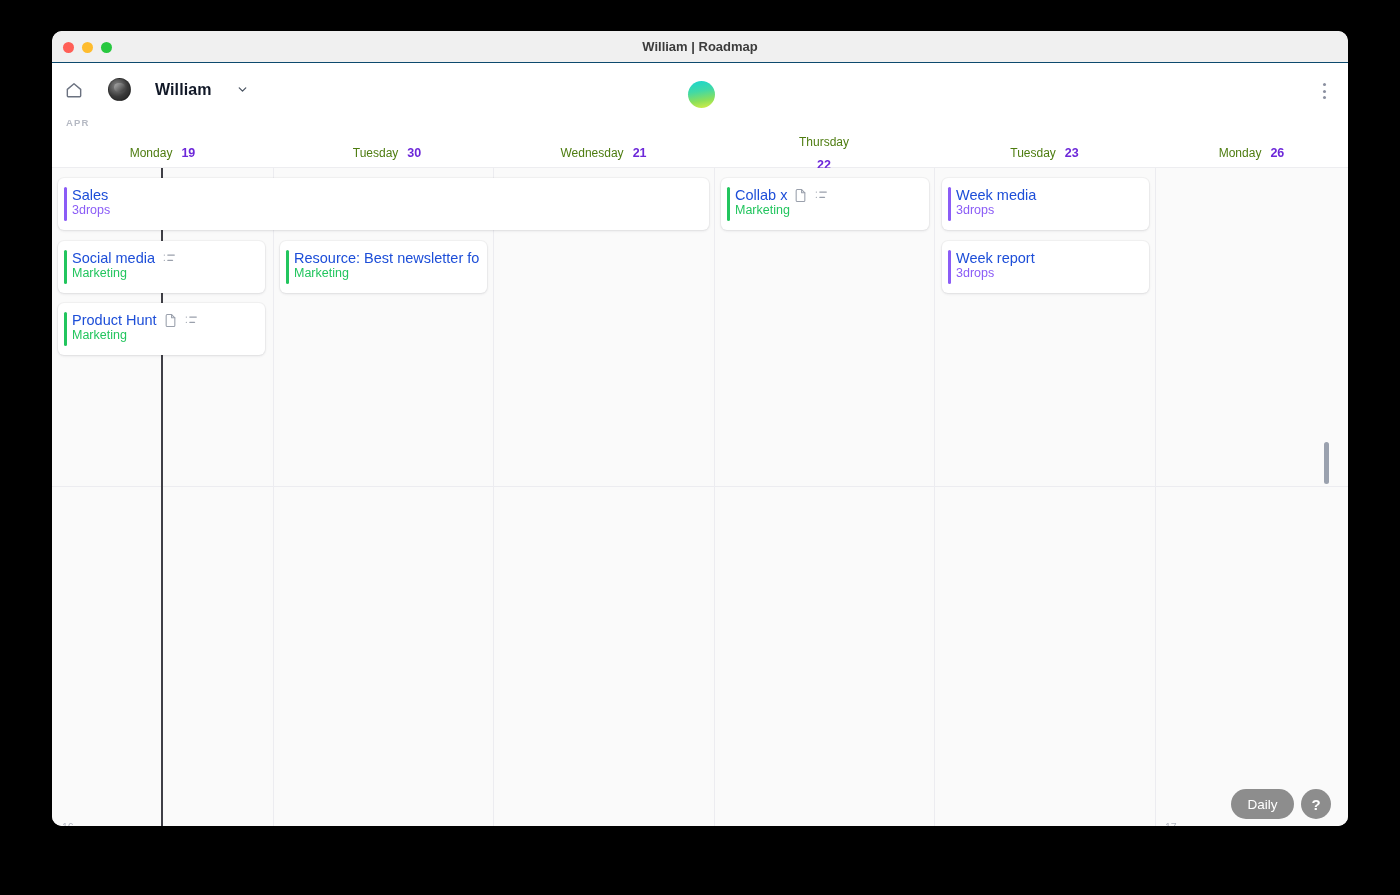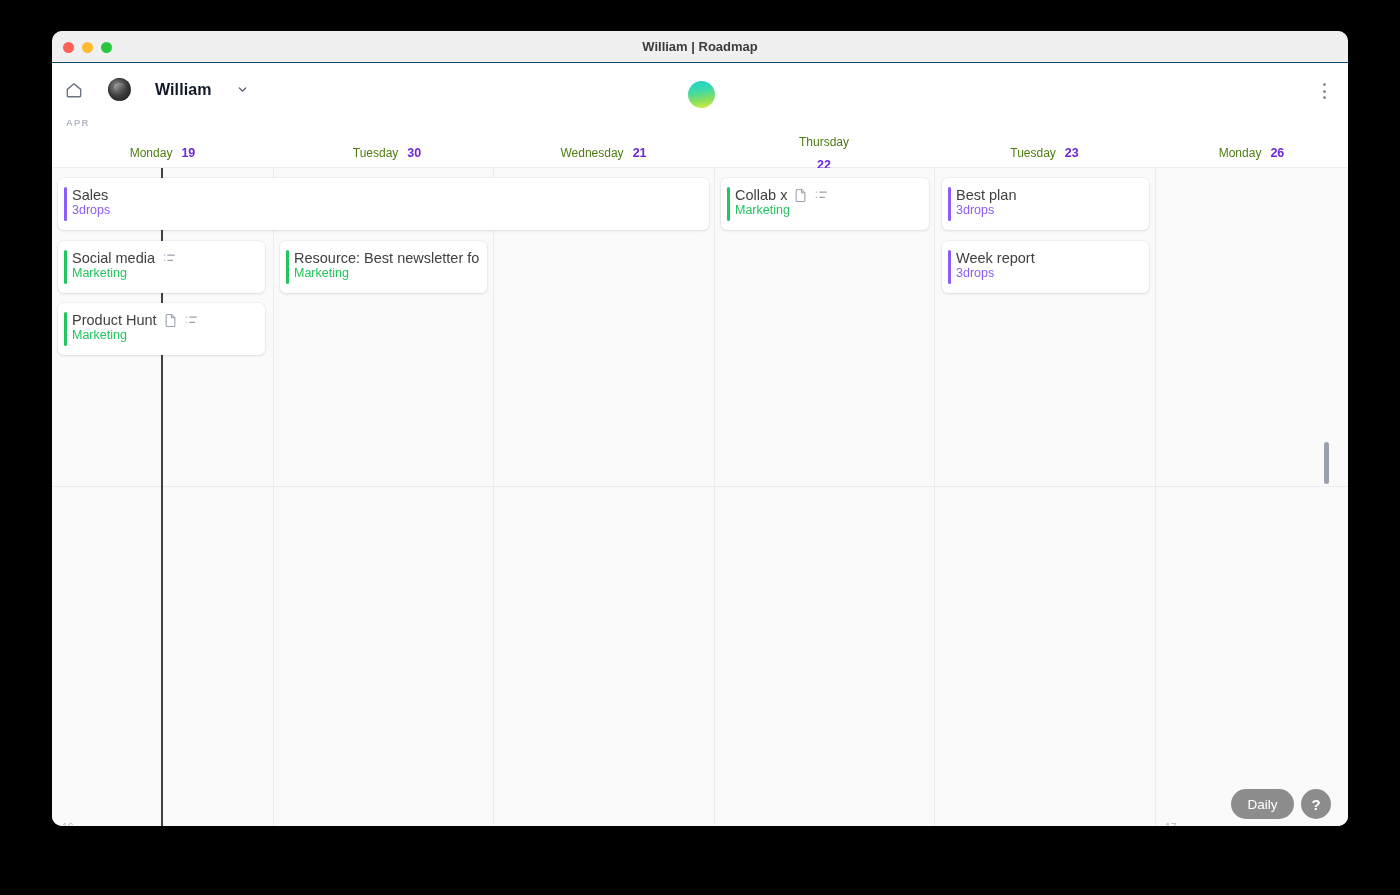--- a/index.html
+++ b/index.html
@@ -205,21 +205,21 @@
     border-radius: 2px;
   }
   .card-title-row {
     display: flex;
     align-items: center;
     gap: 7px;
     white-space: nowrap;
   }
   .card-title {
     font-size: 14.5px;
-    color: #404040;
+    color: #1d4ed8;
     white-space: nowrap;
   }
   .card-sub {
     font-size: 12.5px;
     white-space: nowrap;
   }
   .ico { display: block; flex: none; color: #9aa0ac; }
 
   
   .vscroll-thumb {
@@ -383,21 +383,21 @@
             <path d="M10 16h8"></path>
           </svg>
         </span>
       </div>
       <div class="card-sub" style="color:#22c55e;">Marketing</div>
     </div>
 
     <div class="card" style="left:890px; top:10px;  width:207px; height:52px;">
       <span class="bar" style="background:#8b5cf6;"></span>
       <div class="card-title-row">
-        <span class="card-title">Best plan</span>
+        <span class="card-title">Week media</span>
       </div>
       <div class="card-sub" style="color:#8b5cf6;">3drops</div>
     </div>
 
     <div class="card" style="left:6px;  top:73px;  width:207px; height:52px;">
       <span class="bar" style="background:#22c55e;"></span>
       <div class="card-title-row">
         <span class="card-title">Social media</span>
         <span>
           <svg class="ico" width="14" height="14" viewBox="0 0 24 24" fill="none" stroke="currentColor" stroke-width="2.3" stroke-linecap="round">

